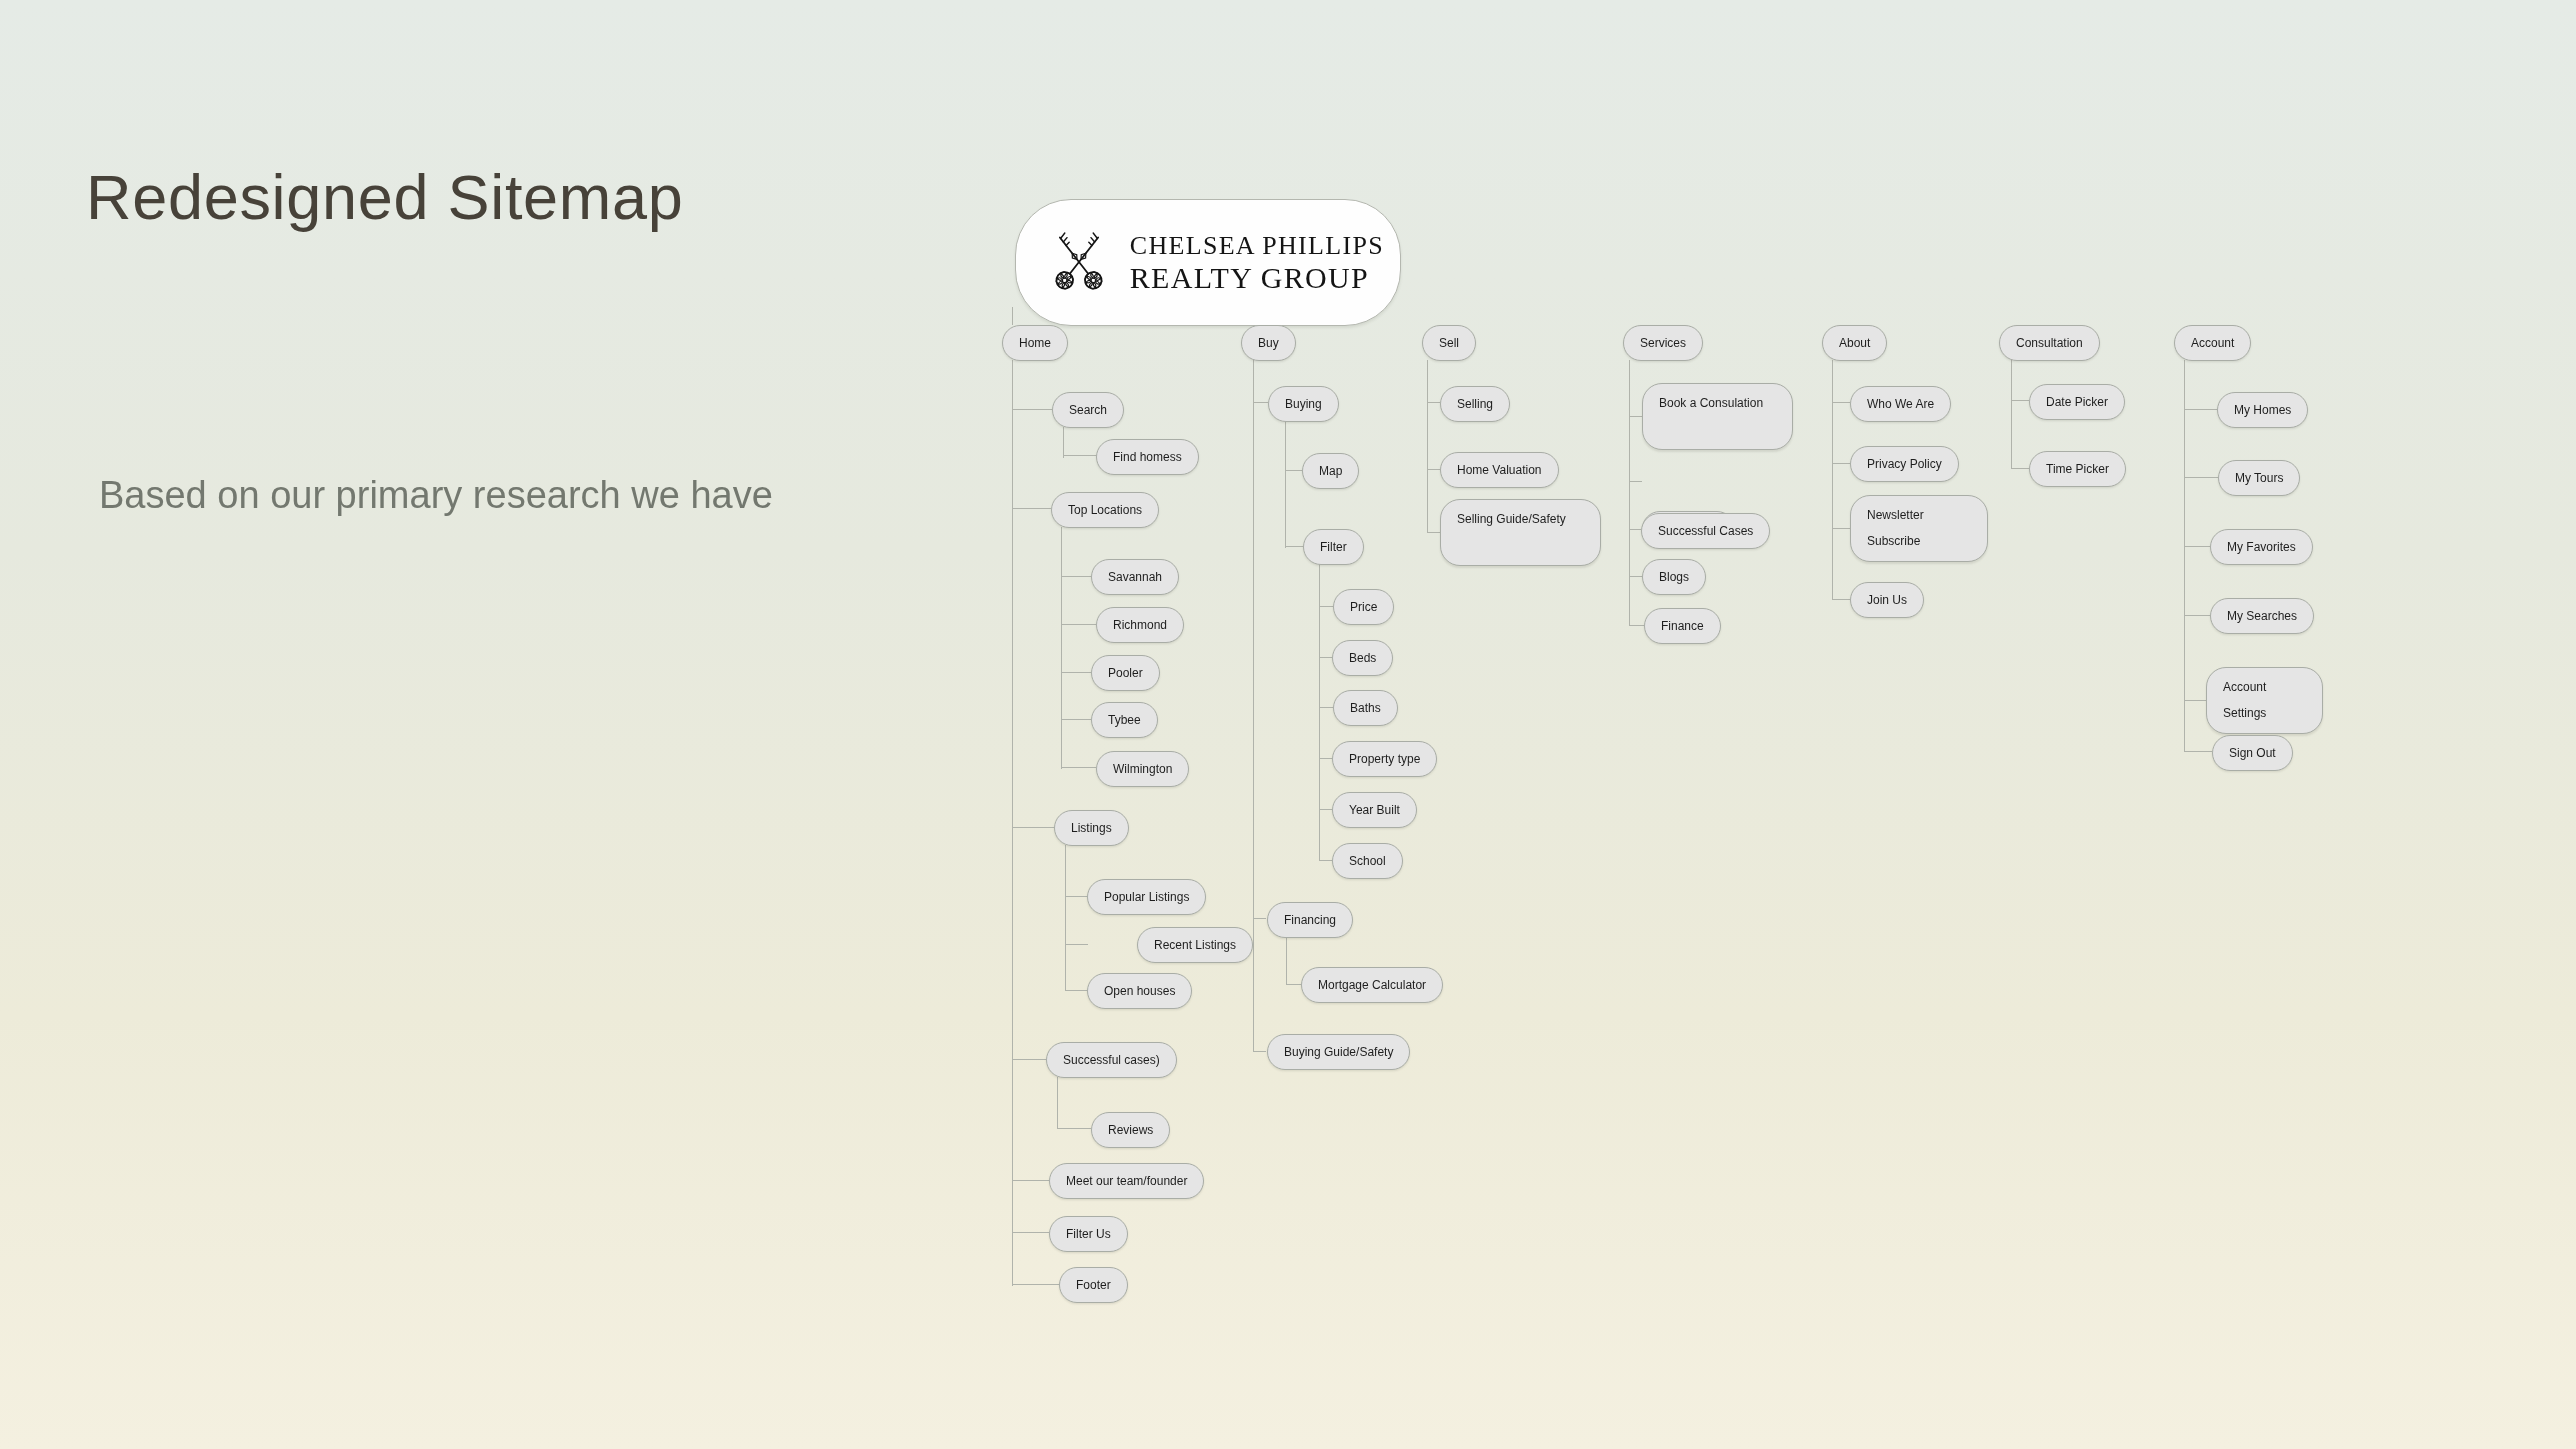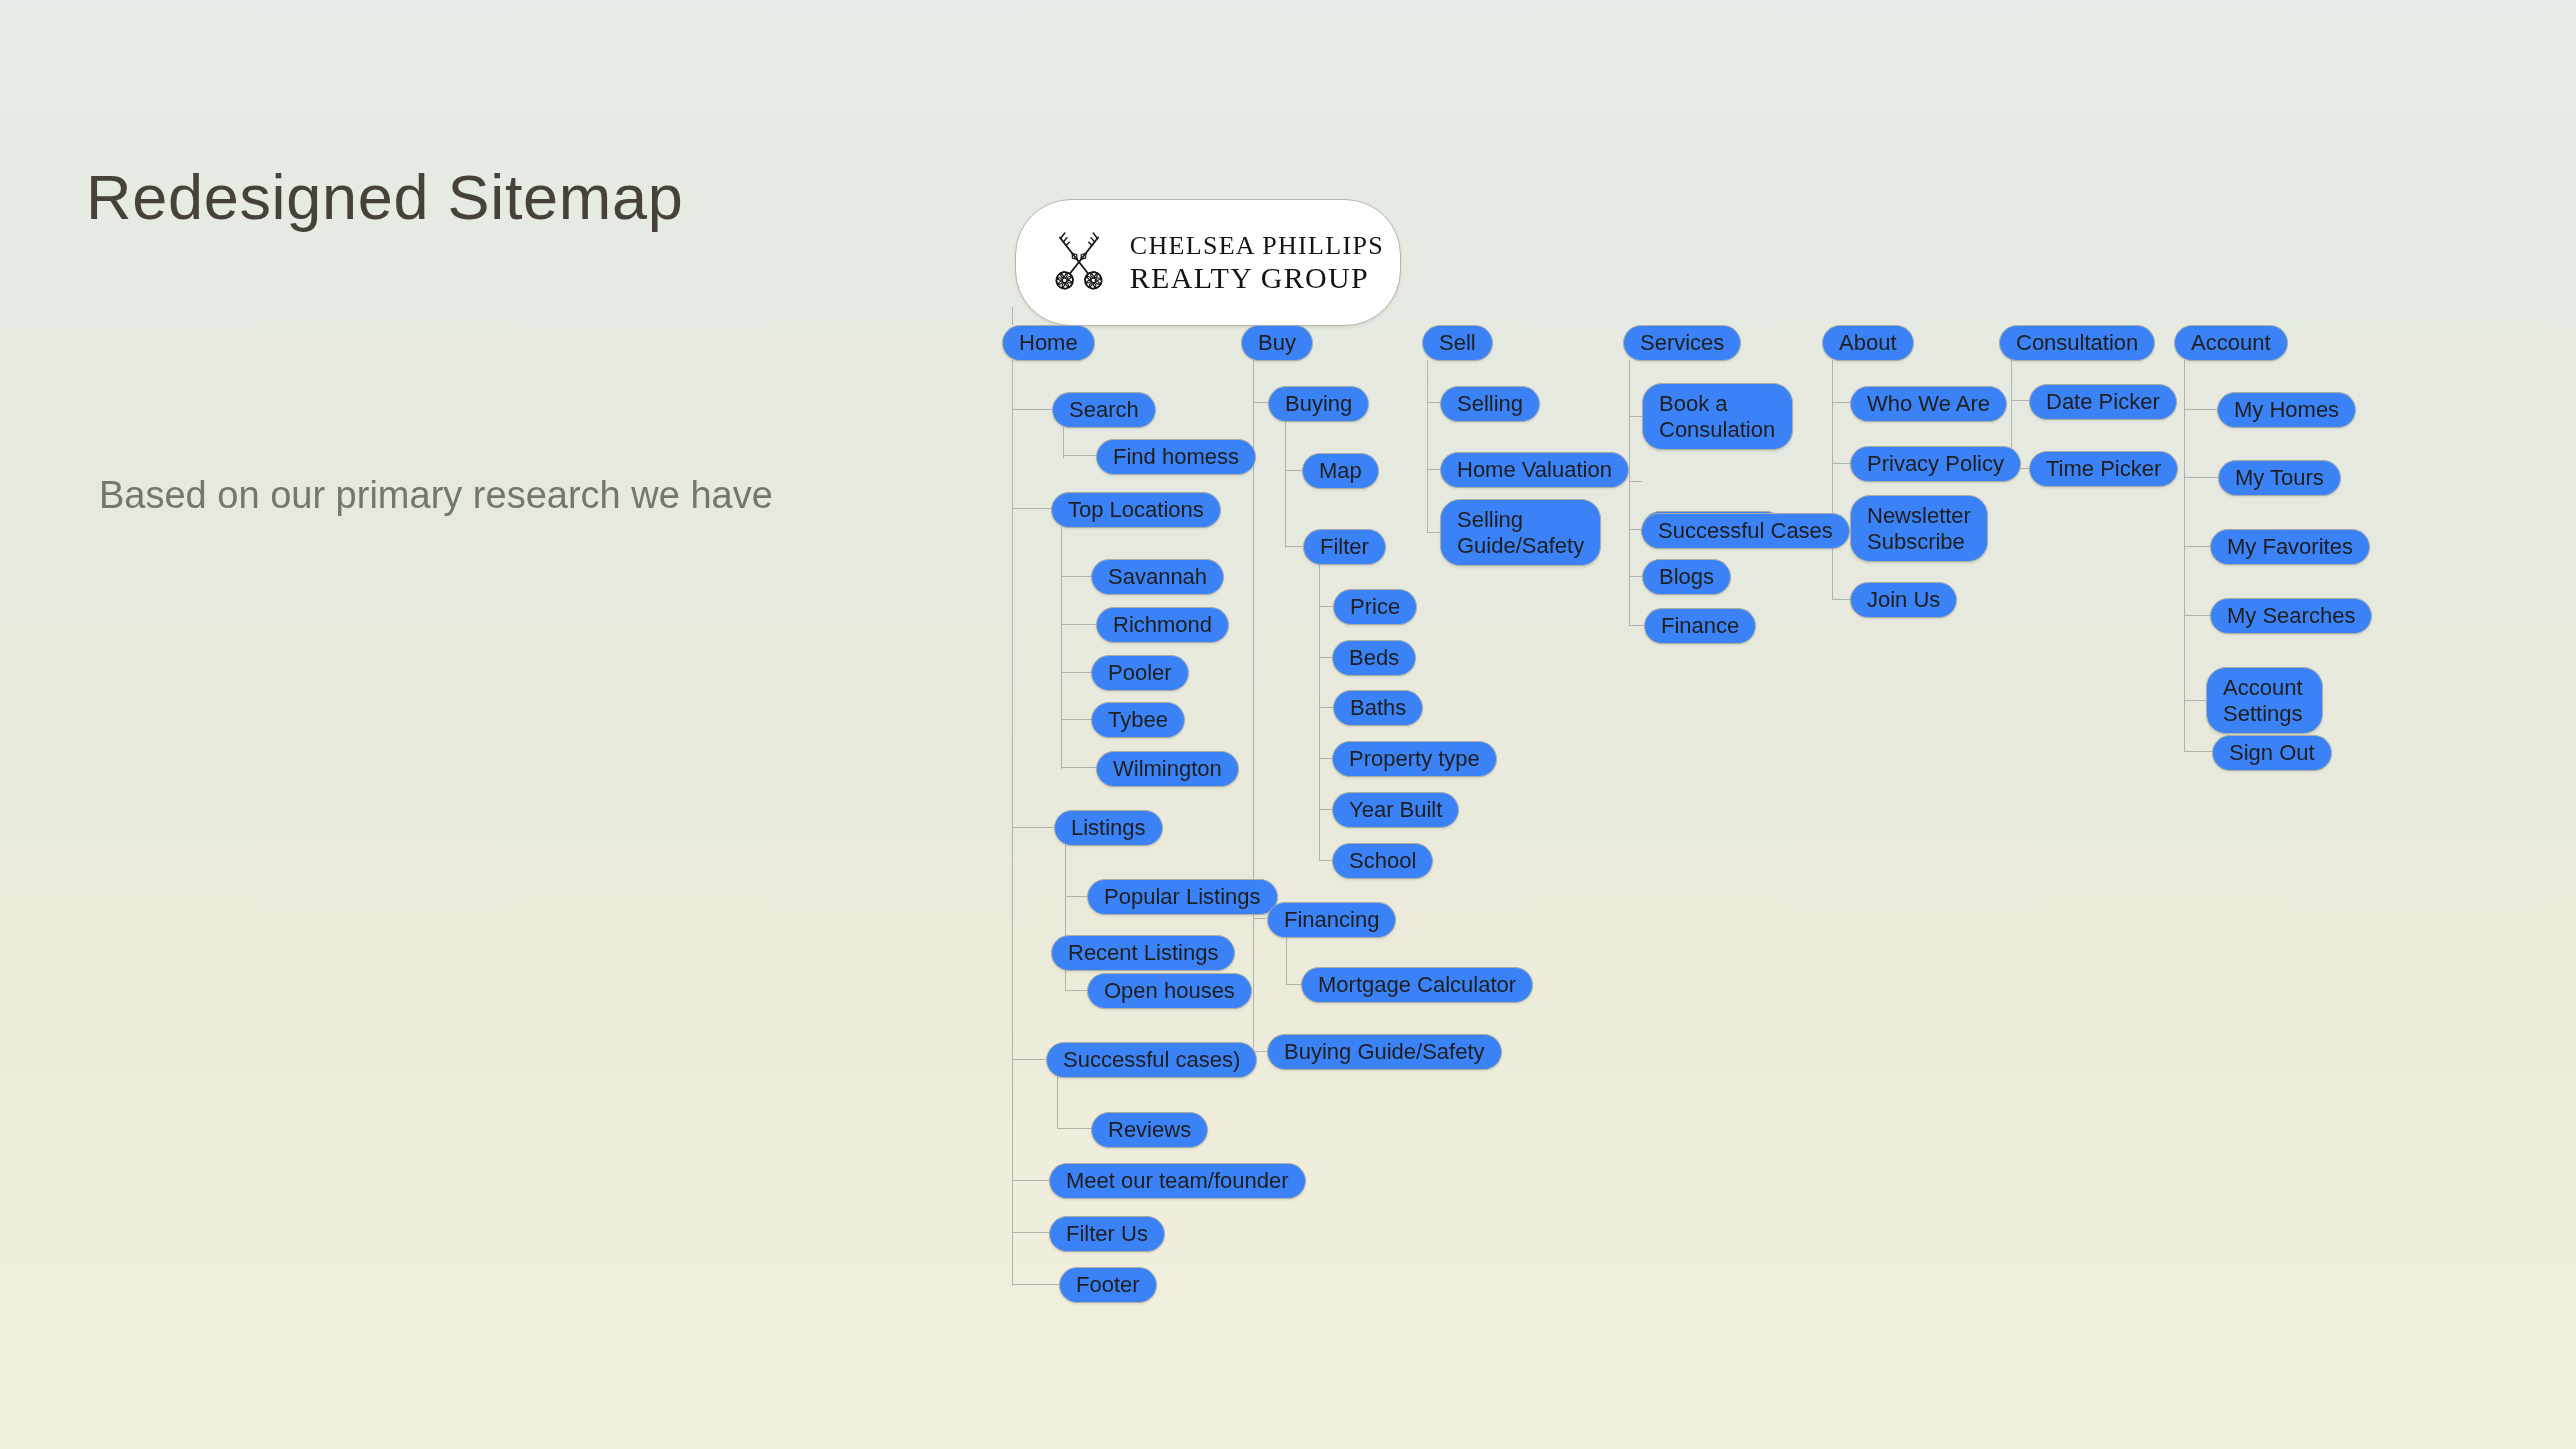--- a/index.html
+++ b/index.html
@@ -21,23 +21,23 @@
     background:#fefefe;border:1.3px solid #b4b7af;border-radius:56px;
     box-shadow:0 2px 2.7px rgba(90,95,80,.12);
     display:flex;align-items:center;box-sizing:border-box;
   }
   .logo-icon{margin-left:27px;flex:0 0 auto;}
   .logo-text{margin-left:14.8px;color:#141414;font-family:"Liberation Serif","DejaVu Serif",serif;}
   .logo-line1{font-size:26px;letter-spacing:1.3px;line-height:31px;}
   .logo-line2{font-size:30px;letter-spacing:1.3px;line-height:34px;}
   .node{
     position:absolute;box-sizing:border-box;
-    background:#3b82f6;border:1.3px solid #a9ada6;border-radius:20px;
+    background:#e5e5e5;border:1.3px solid #a9ada6;border-radius:20px;
     box-shadow:0 1.3px 2px rgba(90,95,80,.14);
-    font-size:22px;color:#1e1e1e;
+    font-size:12px;color:#1e1e1e;
     height:36px;line-height:34px;padding:0 16px;white-space:nowrap;
   }
   .node.two{
     height:67px;line-height:25.5px;padding:7.4px 16px;white-space:normal;
   }
   .connector{position:absolute;background:#b0b3ab;}
 </style>
 </head>
 <body>
 
@@ -161,21 +161,21 @@
     <div class="node" style="left: 1052px; top: 392px;">Search</div>
     <div class="node" style="left: 1096px; top: 439px;">Find homess</div>
     <div class="node" style="left: 1051px; top: 492px;">Top Locations</div>
     <div class="node" style="left: 1091px; top: 559px;">Savannah</div>
     <div class="node" style="left: 1096px; top: 607px;">Richmond</div>
     <div class="node" style="left: 1091px; top: 655px;">Pooler</div>
     <div class="node" style="left: 1091px; top: 702px;">Tybee</div>
     <div class="node" style="left: 1096px; top: 751px;">Wilmington</div>
     <div class="node" style="left: 1054px; top: 810px;">Listings</div>
     <div class="node" style="left: 1087px; top: 879px;">Popular Listings</div>
-    <div class="node" style="left: 1051px; top: 927px; margin-top: 8px;">Recent Listings</div>
+    <div class="node" style="left: 1137px; top: 927px;">Recent Listings</div>
     <div class="node" style="left: 1087px; top: 973px;">Open houses</div>
     <div class="node" style="left: 1046px; top: 1042px;">Successful cases)</div>
     <div class="node" style="left: 1091px; top: 1112px;">Reviews</div>
     <div class="node" style="left: 1049px; top: 1163px;">Meet our team/founder</div>
     <div class="node" style="left: 1049px; top: 1216px;">Filter Us</div>
     <div class="node" style="left: 1059px; top: 1267px;">Footer</div>
     <div class="node" style="left: 1241px; top: 325px;">Buy</div>
     <div class="node" style="left: 1268px; top: 386px;">Buying</div>
     <div class="node" style="left: 1302px; top: 453px;">Map</div>
     <div class="node" style="left: 1303px; top: 529px;">Filter</div>

